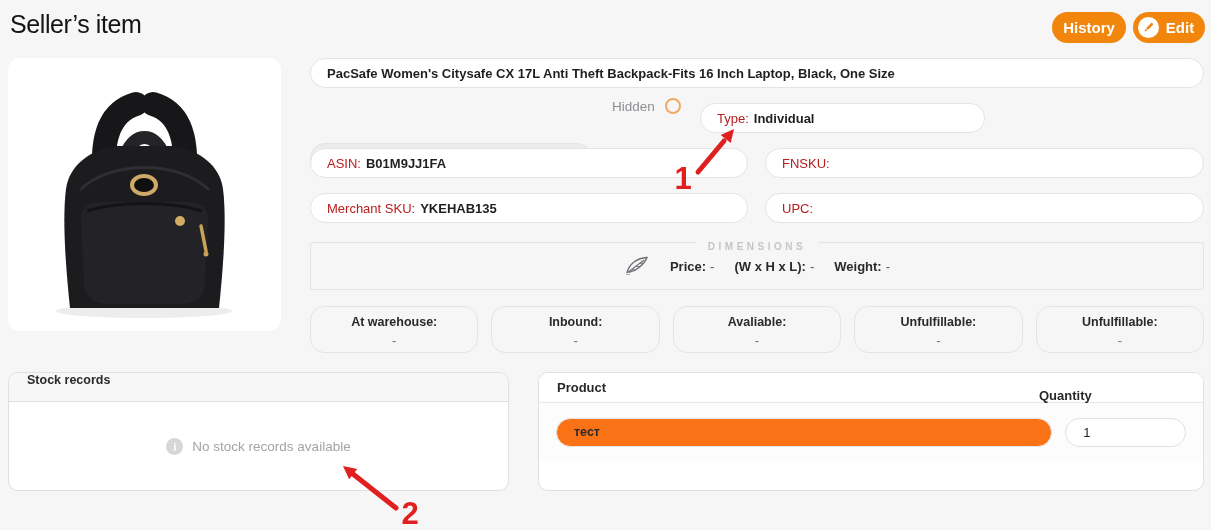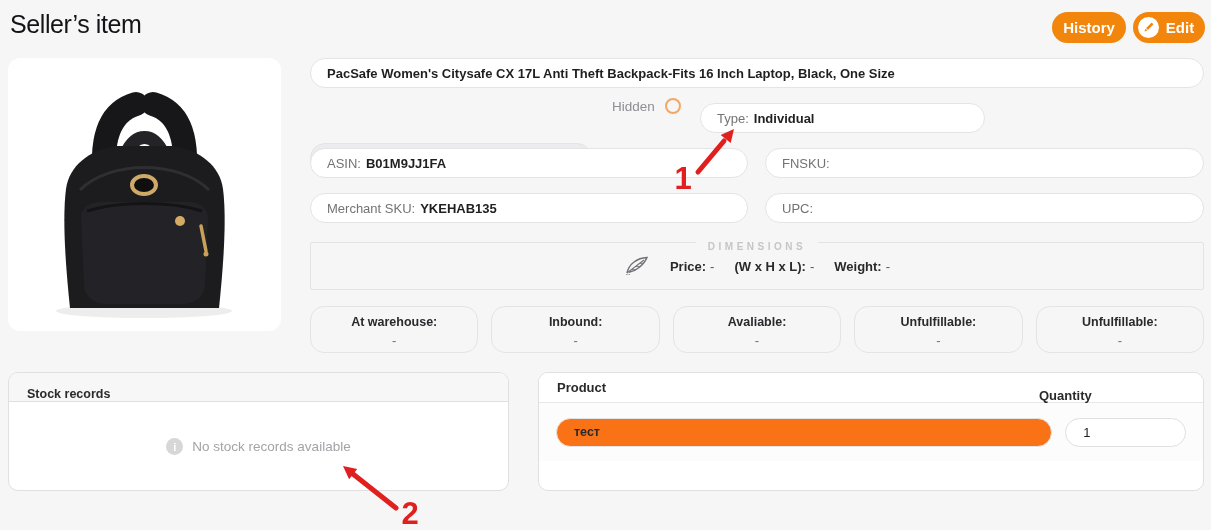--- a/index.html
+++ b/index.html
@@ -40,21 +40,21 @@
   }
 
   
   .pill {
     position:absolute; height:30px; border-radius:15px;
     border:1px solid #e4e4e6; background:#fff;
     display:flex; align-items:center; padding:0 16px;
     font-size:13px; white-space:nowrap; overflow:hidden;
   }
   .pill.filled { background:#ececee; }
-  .pill .lbl { color:#737373; margin-right:5px; }
+  .pill .lbl { color:#b91c1c; margin-right:5px; }
   .pill .val { color:#1f1f21; font-weight:bold; }
 
   .field-title   { left:310px; top:58px;  width:894px; }
   .field-owner   { left:310px; top:103px; width:282px;margin-top:40px; }
   .field-type    { left:700px; top:103px; width:285px; }
   .field-asin    { left:310px; top:148px; width:438px; }
   .field-fnsku   { left:765px; top:148px; width:439px; }
   .field-msku    { left:310px; top:193px; width:438px; }
   .field-upc     { left:765px; top:193px; width:439px; }
 
@@ -100,21 +100,21 @@
   
   .panel {
     position:absolute; top:372px; height:119px;
     background:#fff; border:1px solid #e0e0e2; border-radius:10px;
     overflow:hidden;
   }
   .panel-stock { left:8px; width:501px; }
   .panel-components { left:538px; width:666px; }
   .panel-header {
     height:29px; background:#f7f7f8; border-bottom:1px solid #e0e0e2;
-    display:flex; align-items:flex-end; padding:0 18px;
+    display:flex; align-items:flex-start; padding:0 18px;
     font-size:12.5px; font-weight:bold; color:#2a2a2c;
   }
   .stock-body {
     height:89px; display:flex; align-items:center; justify-content:center;
     gap:9px; color:#a3a3a8; font-size:13.5px;
   }
   .info-icon {
     width:17px; height:17px; border-radius:50%; background:#d7d7da;
     color:#fff; font-size:11px; font-weight:bold; font-style:normal;
     display:flex; align-items:center; justify-content:center;

